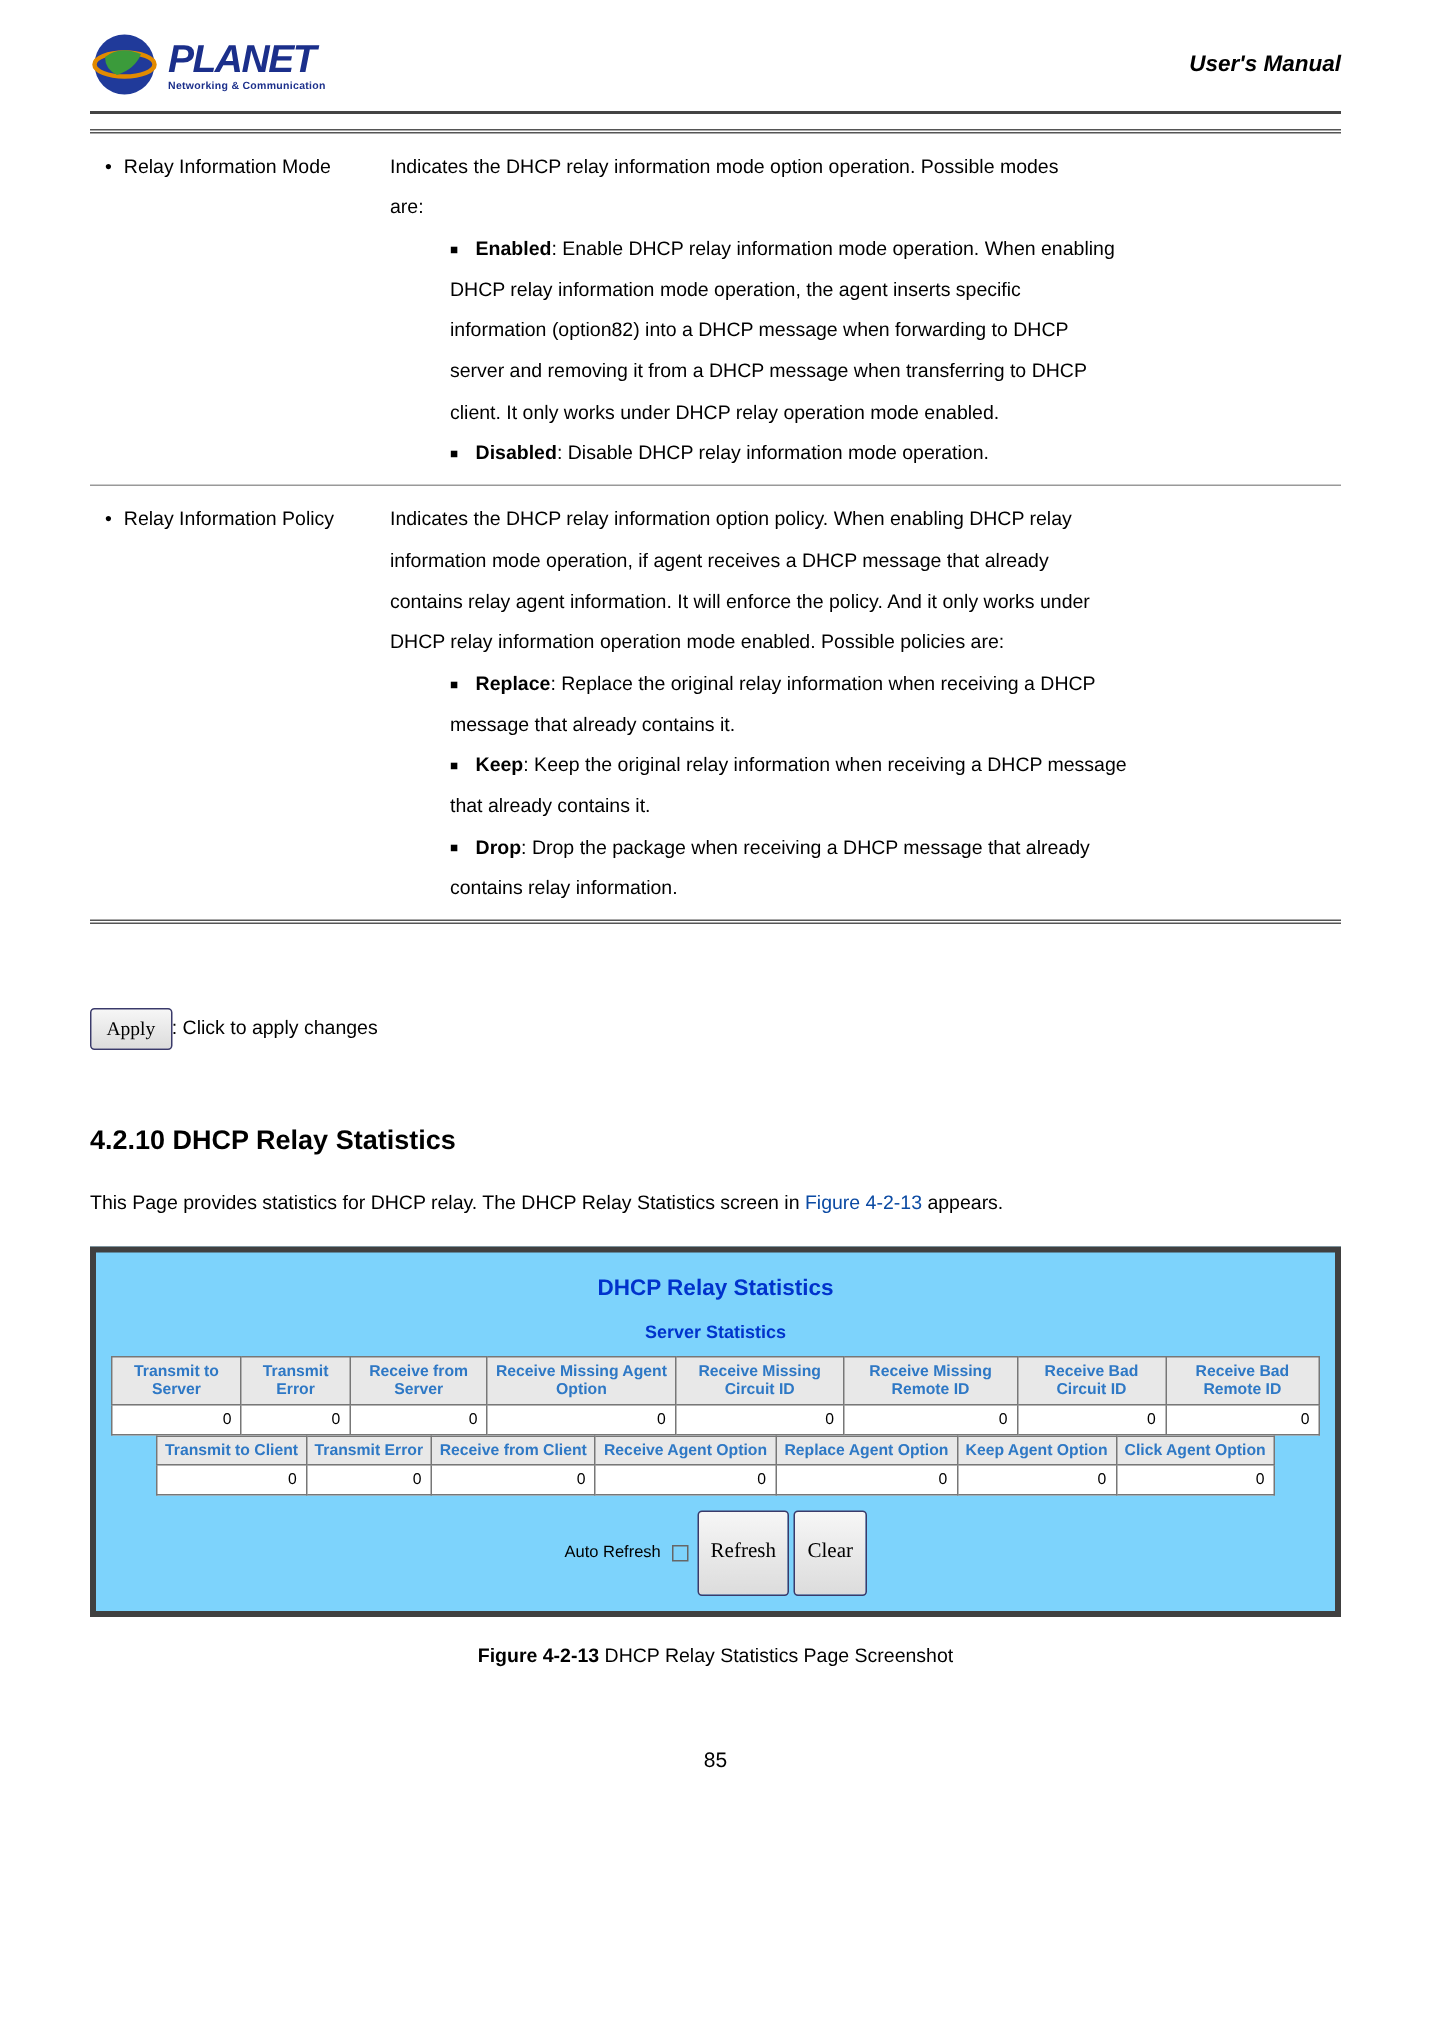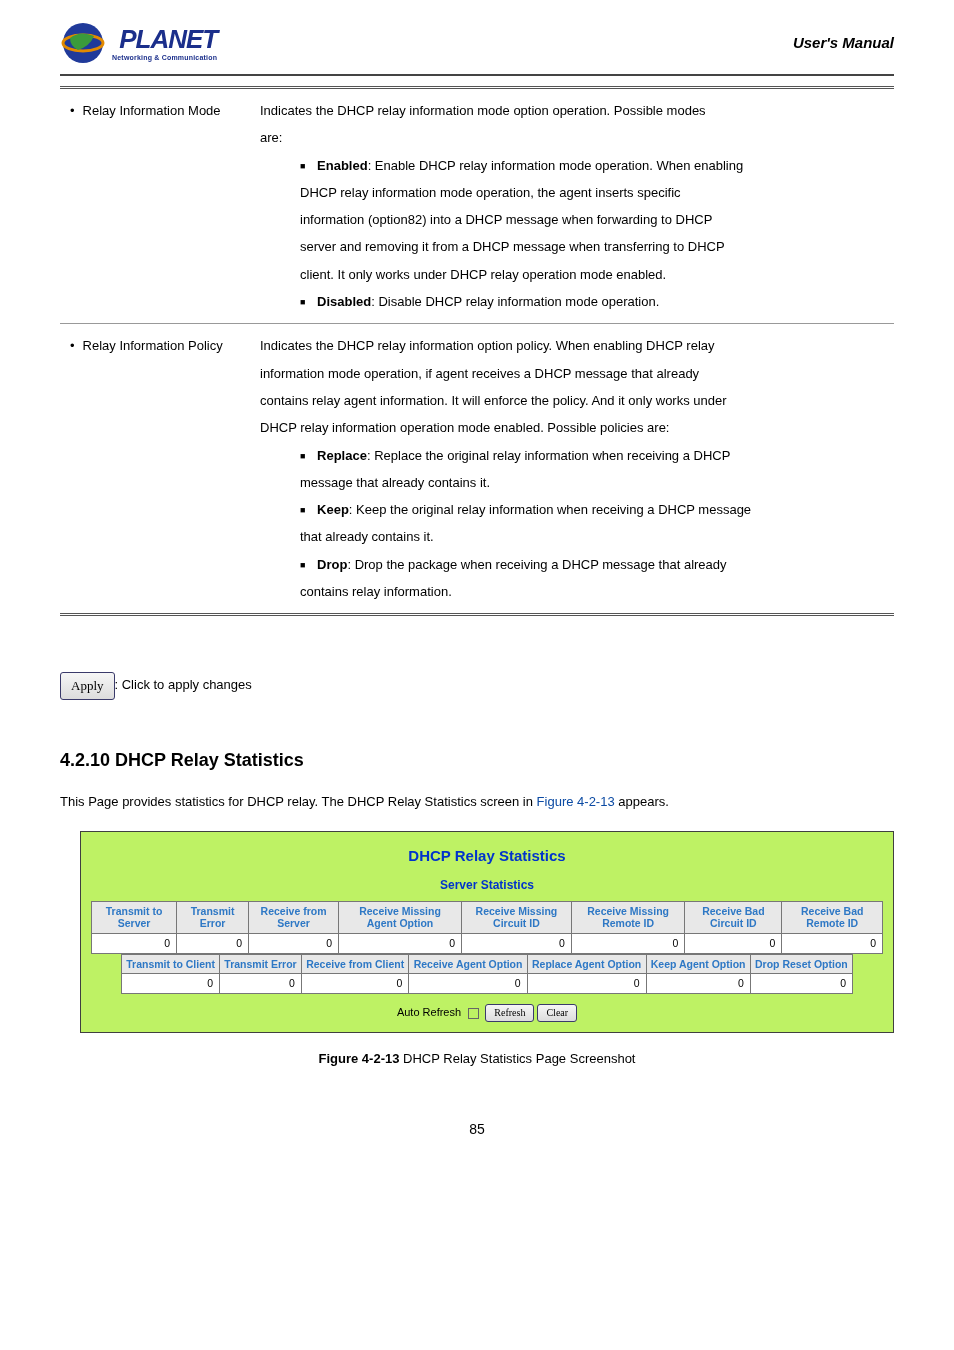--- a/index.html
+++ b/index.html
@@ -11,21 +11,20 @@
       width: 954px;
       margin: 0 auto;
       padding: 20px 60px 40px 60px;
       line-height: 1.6;
     }
     .header-row {
       display: flex;
       justify-content: space-between;
       align-items: center;
       margin-bottom: 8px;
-      text-align: right;
     }
     .logo-wrap { display: flex; align-items: center; gap: 6px; }
     .logo-globe {
       width: 46px; height: 46px; position: relative;
     }
     .logo-globe svg { width: 46px; height: 46px; }
     .logo-text { display: flex; flex-direction: column; line-height: 1; }
     .logo-title {
       font-family: Arial Black, Arial, sans-serif;
       font-weight: 900;
@@ -103,25 +102,24 @@
     .section-heading {
       font-weight: bold;
       font-size: 18px;
       margin-top: 46px;
       margin-bottom: 16px;
     }
     .body-para { font-size: 13px; margin-bottom: 18px; line-height: 1.7; }
     .fig-link { color: #0b4aa3; }
 
     .stats-panel {
-      border: 1px solid #404040;
+      border: 4px solid #404040;
       padding: 12px 10px 10px 10px;
-      background: #bef264;
+      background: #7dd3fc;
       font-size: 11px;
-      margin-left: 20px;
     }
     .stats-title {
       text-align: center;
       color: #0033cc;
       font-weight: bold;
       font-size: 15px;
       margin-bottom: 2px;
     }
     .stats-sub {
       text-align: center;
@@ -150,21 +148,21 @@
       border: 1px solid #777;
       padding: 1px 6px;
       text-align: right;
     }
     .client-wrap { margin: 0 30px; }
     .controls-row {
       text-align: center;
       margin-top: 10px;
       font-size: 11px;
     }
-    .controls-row .btn-img { font-size: 10px; padding: 0 8px; }
+    .controls-row .btn-img { font-size: 14px; padding: 16px 8px; }
     .chk {
       display: inline-block;
       width: 11px; height: 11px;
       border: 1px solid #666;
       vertical-align: middle;
       margin-left: 4px;
     }
     .caption {
       text-align: center;
       font-size: 13px;
@@ -288,21 +286,21 @@
   <div class="client-wrap">
     <table class="stat-table">
       <tbody>
           <tr>
         <th>Transmit to Client</th>
         <th>Transmit Error</th>
         <th>Receive from Client</th>
         <th>Receive Agent Option</th>
         <th>Replace Agent Option</th>
         <th>Keep Agent Option</th>
-        <th>Drop Reset Option</th>
+        <th>Click Agent Option</th>
       </tr>
       <tr>
         <td>0</td>
         <td>0</td>
         <td>0</td>
         <td>0</td>
         <td>0</td>
         <td>0</td>
         <td>0</td>
       </tr>

